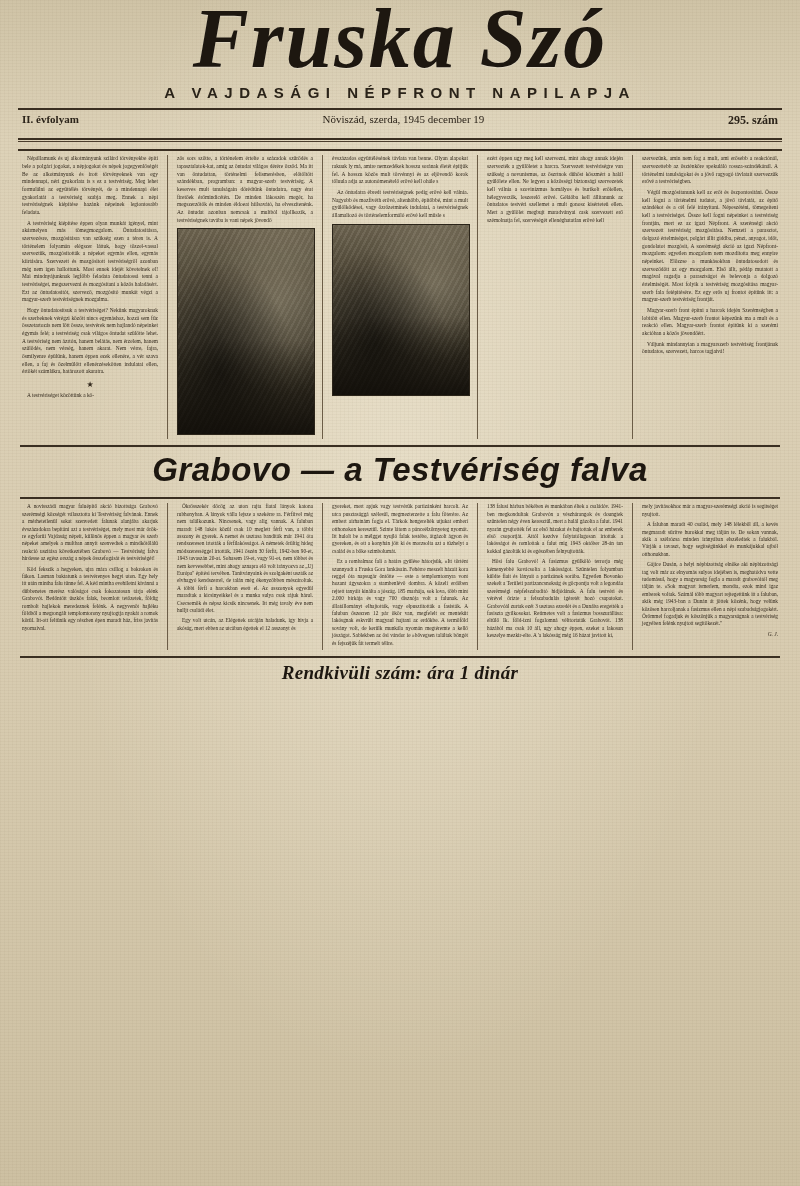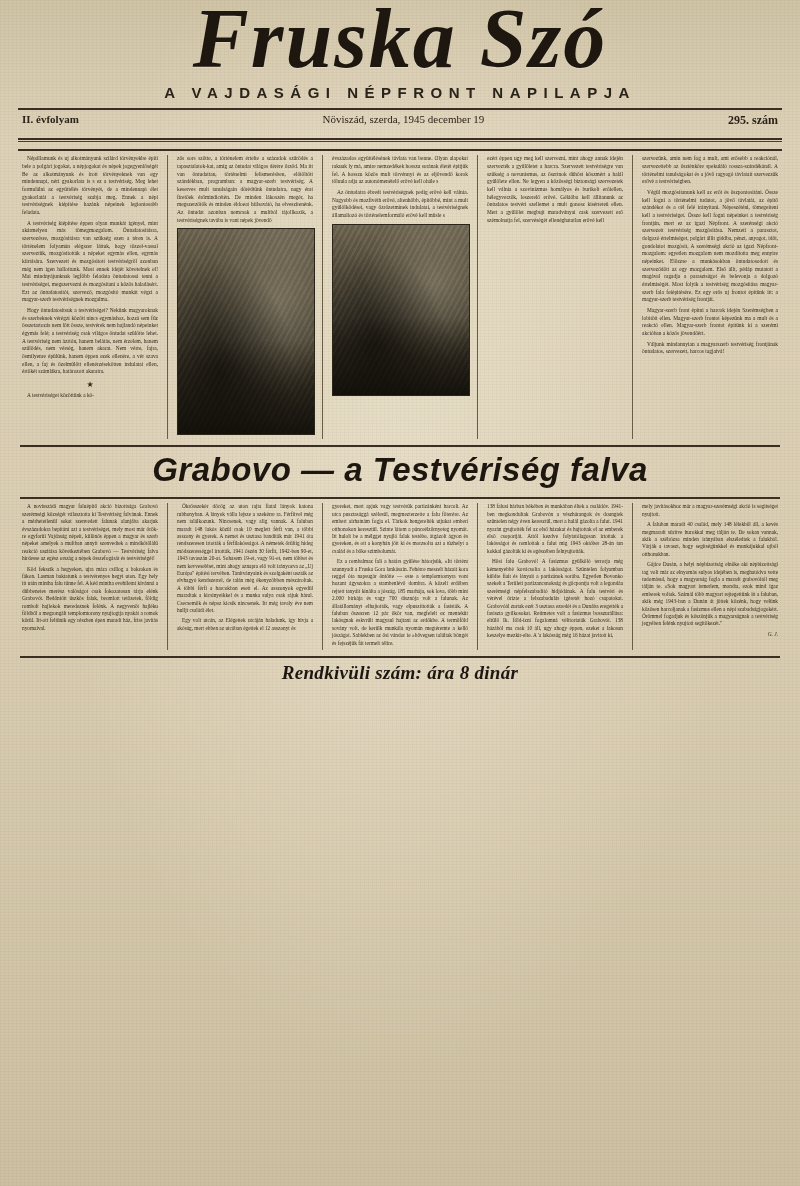--- a/index.html
+++ b/index.html
@@ -263,15 +263,15 @@
     <div class="col2">
       <p class="noind">mely javitásokhoz már a magyar-szerémségi akció is segitséget nyujtott.</p>
       <p>A faluban maradt 40 család, mely 148 lélekből áll, a kevés megmaradt sűrítve hurokkal meg tálján te. De sokan vannak, akik a szélrózsa minden irányában elszéledtek a falukból. Várják a tavaszt, hogy segitségünkkel és munkájukkal ujból otthonukban.</p>
       <p>Gájice Dusán, a helyi népbizottság elnöke aki népbizottsági tag volt már az elnyomás sulyos idejében is, meghatódva vette tudomásul, hogy a magyarság fogla a maradt grabovóitól meg tálján te. »Sok magyart ismerlem, mondta, ezok mind igaz emberek voltak. Számál több magyart rejtegettünk itt a faluban, akik még 1943-ban a Dunán át jöttek közénk, hogy velünk kőzösen harcoljanak a fasizmus ellen a népi szabadságjogokért. Örömmel fogadjuk és köszönjük a magyarságnak a testvériség jegyében felénk nyujtott segítőkezét."</p>
       <p class="sig">G. J.</p>
     </div>
 
   </div>
 
   <div class="footer-rule"></div>
-  <div class="footer">Rendkivüli szám: ára 8 dinár</div>
+  <div class="footer">Rendkivüli szám: ára 1 dinár</div>
 
 </div>
 
 </body></html>

